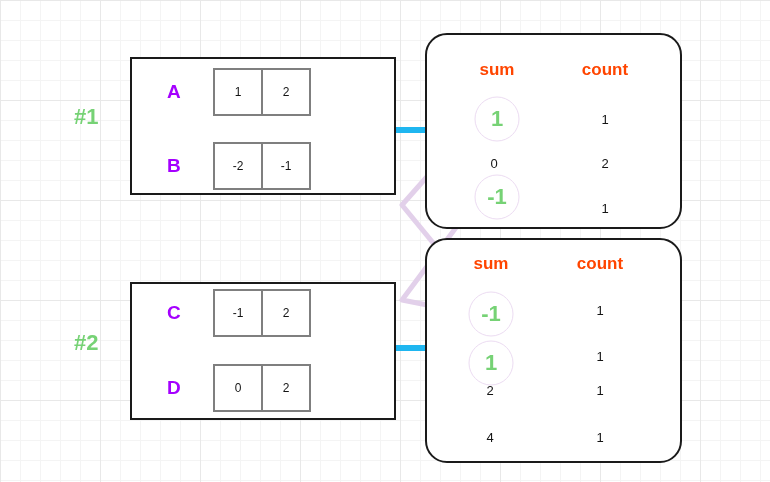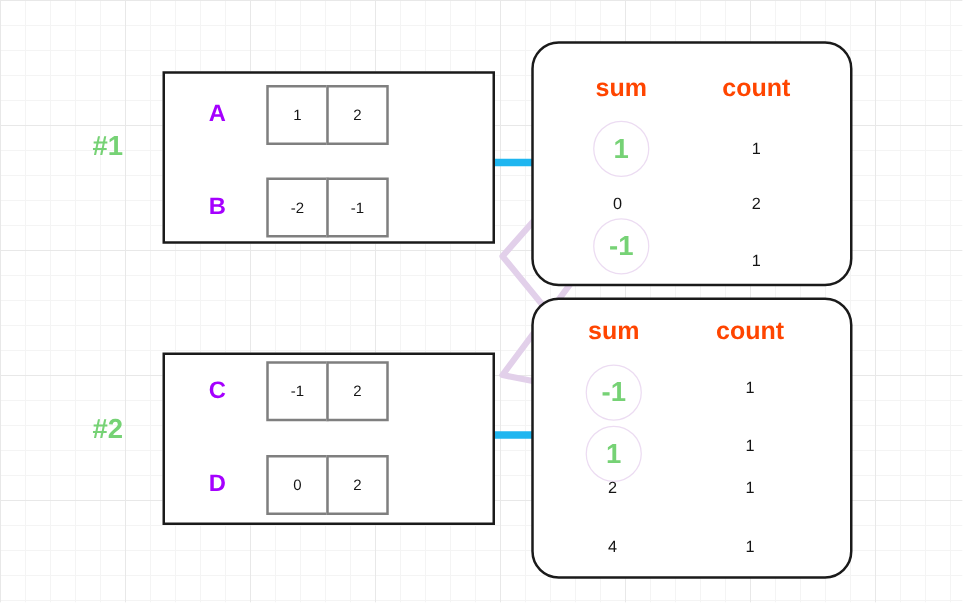--- a/index.html
+++ b/index.html
@@ -80,21 +80,21 @@
     border-radius: 22px;
     background: #ffffff;
     box-sizing: border-box;
   }
   #agg-panel-1 { left: 425px; top: 33px; width: 257px; height: 196px; }
   #agg-panel-2 { left: 425px; top: 238px; width: 257px; height: 225px; }
 
   .col-header {
     position: absolute;
     color: #ff4500;
-    font-size: 20px;
+    font-size: 17px;
     font-weight: bold;
     transform: translateX(-50%);
     white-space: nowrap;
   }
   .agg-value {
     position: absolute;
     font-size: 13px;
     color: #141414;
     transform: translate(-50%, -50%);
     white-space: nowrap;

